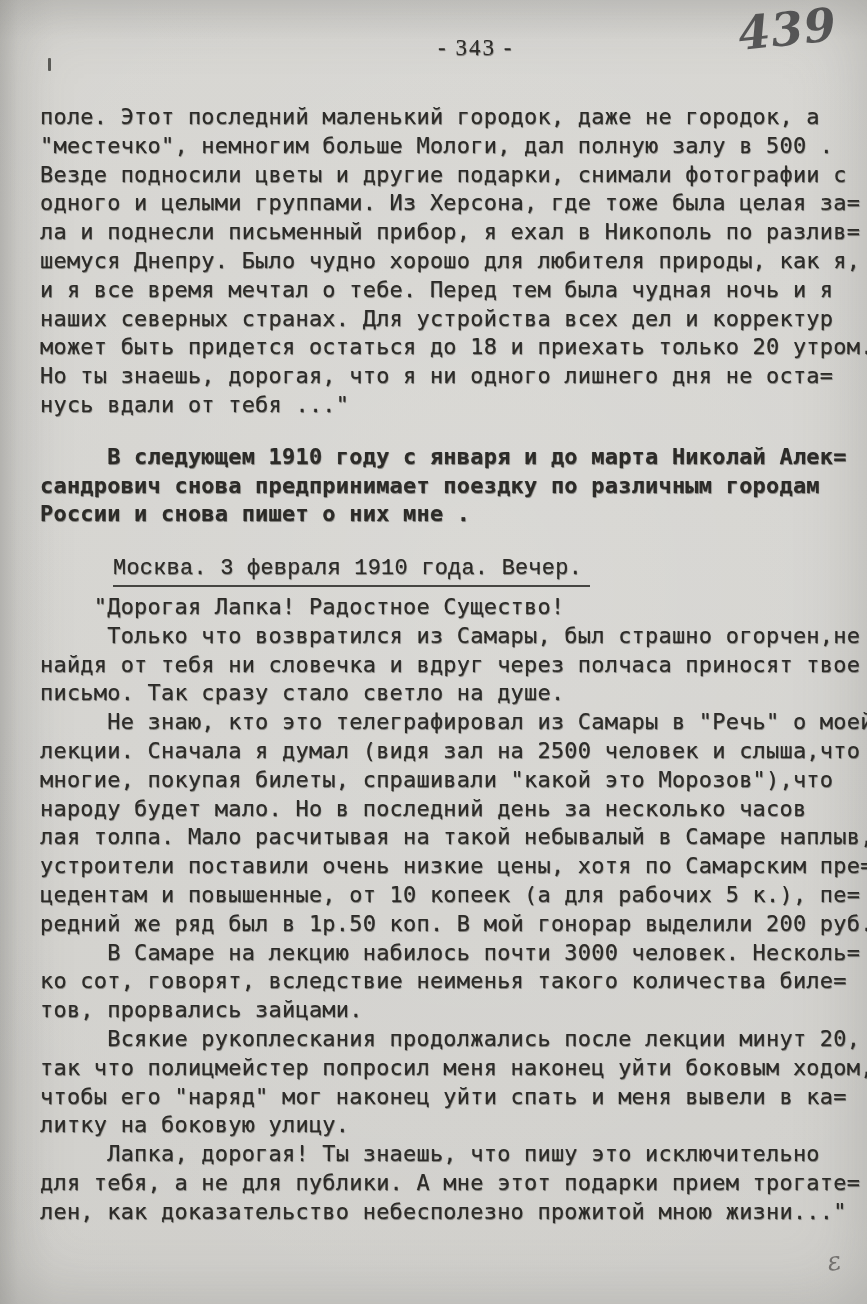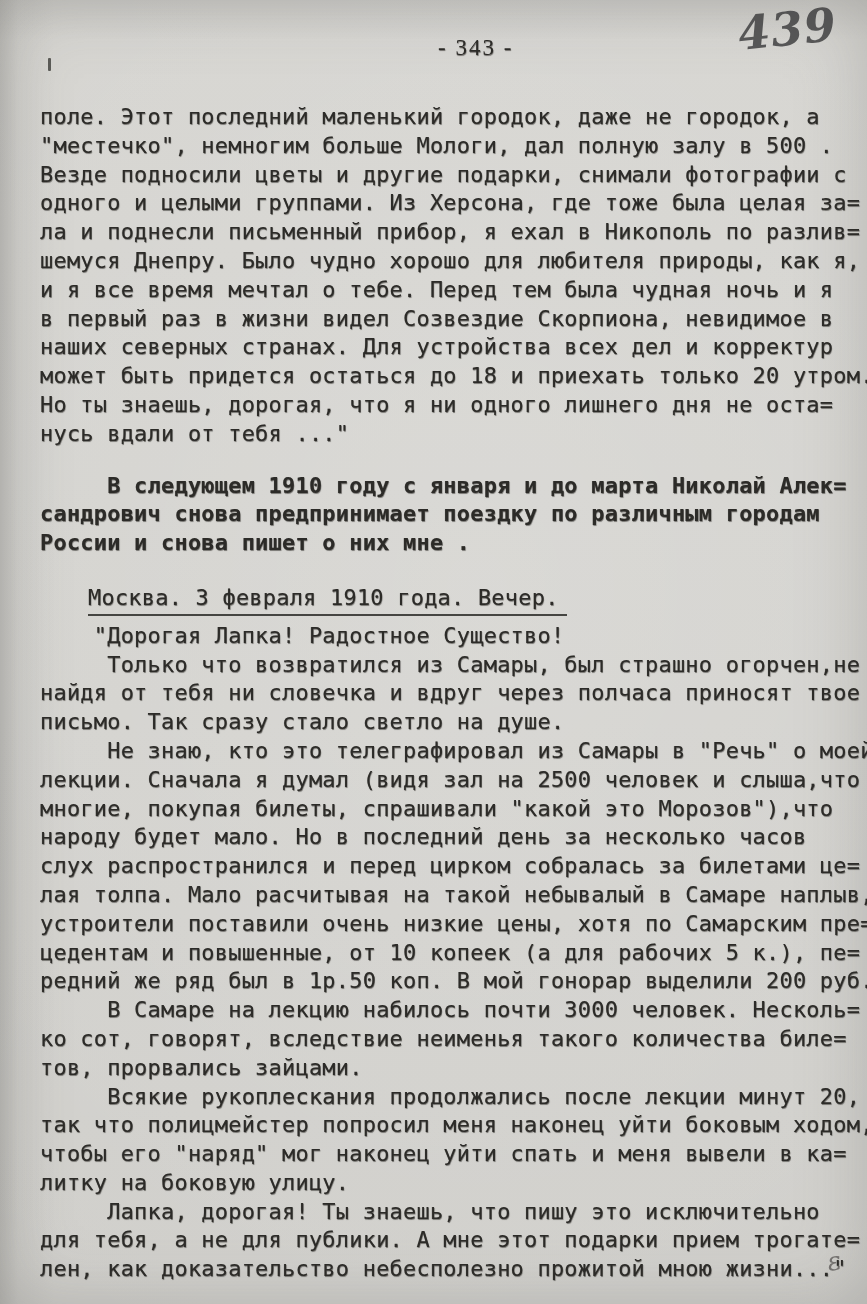--- a/index.html
+++ b/index.html
@@ -67,22 +67,23 @@
     top: 103px;
     left: 40px;
     width: 822px;
   }
   .block-narration {
     margin-top: 23px;
     font-weight: bold;
   }
   .letter-heading {
     margin-top: 26px;
-    margin-left: 48px;
+    margin-left: 73px;
     height: 28.8px;
+    font-family: Liberation Mono, monospace;
   }
   .letter-heading span {
     display: inline-block;
     border-bottom: 2.5px solid rgba(44,43,40,0.85);
     padding-right: 8px;
     padding-bottom: 1px;
   }
   .block-letter {
     margin-top: 9px;
   }
@@ -111,21 +112,20 @@
   <div class="body-text typed">
 
     <div class="block-opening">
         <div class="tline">поле. Этот последний маленький городок, даже не городок, а</div>
         <div class="tline">"местечко", немногим больше Мологи, дал полную залу в 500 .</div>
         <div class="tline">Везде подносили цветы и другие подарки, снимали фотографии с</div>
         <div class="tline">одного и целыми группами. Из Херсона, где тоже была целая за=</div>
         <div class="tline">ла и поднесли письменный прибор, я ехал в Никополь по разлив=</div>
         <div class="tline">шемуся Днепру. Было чудно хорошо для любителя природы, как я,</div>
         <div class="tline">и я все время мечтал о тебе. Перед тем была чудная ночь и я</div>
-        <div class="tline">в первый раз в жизни видел Созвездие Скорпиона, невидимое в</div>
         <div class="tline">наших северных странах. Для устройства всех дел и корректур</div>
         <div class="tline">может быть придется остаться до 18 и приехать только 20 утром.</div>
         <div class="tline">Но ты знаешь, дорогая, что я ни одного лишнего дня не оста=</div>
         <div class="tline">нусь вдали от тебя ..."</div>
       </div>
 
     <div class="block-narration">
         <div class="tline">     В следующем 1910 году с января и до марта Николай Алек=</div>
         <div class="tline">сандрович снова предпринимает поездку по различным городам</div>
         <div class="tline">России и снова пишет о них мне .</div>
@@ -135,21 +135,20 @@
 
     <div class="block-letter">
         <div class="tline">    "Дорогая Лапка! Радостное Существо!</div>
         <div class="tline">     Только что возвратился из Самары, был страшно огорчен,не</div>
         <div class="tline">найдя от тебя ни словечка и вдруг через полчаса приносят твое</div>
         <div class="tline">письмо. Так сразу стало светло на душе.</div>
         <div class="tline">     Не знаю, кто это телеграфировал из Самары в "Речь" о моей</div>
         <div class="tline">лекции. Сначала я думал (видя зал на 2500 человек и слыша,что</div>
         <div class="tline">многие, покупая билеты, спрашивали "какой это Морозов"),что</div>
         <div class="tline">народу будет мало. Но в последний день за несколько часов</div>
-        <div class="tline">слух распространился и перед цирком собралась за билетами це=</div>
         <div class="tline">лая толпа. Мало расчитывая на такой небывалый в Самаре наплыв,</div>
         <div class="tline">устроители поставили очень низкие цены, хотя по Самарским пре=</div>
         <div class="tline">цедентам и повышенные, от 10 копеек (а для рабочих 5 к.), пе=</div>
         <div class="tline">редний же ряд был в 1р.50 коп. В мой гонорар выделили 200 руб.</div>
         <div class="tline">     В Самаре на лекцию набилось почти 3000 человек. Несколь=</div>
         <div class="tline">ко сот, говорят, вследствие неименья такого количества биле=</div>
         <div class="tline">тов, прорвались зайцами.</div>
         <div class="tline">     Всякие рукоплескания продолжались после лекции минут 20,</div>
         <div class="tline">так что полицмейстер попросил меня наконец уйти боковым ходом,</div>
         <div class="tline">чтобы его "наряд" мог наконец уйти спать и меня вывели в ка=</div>

